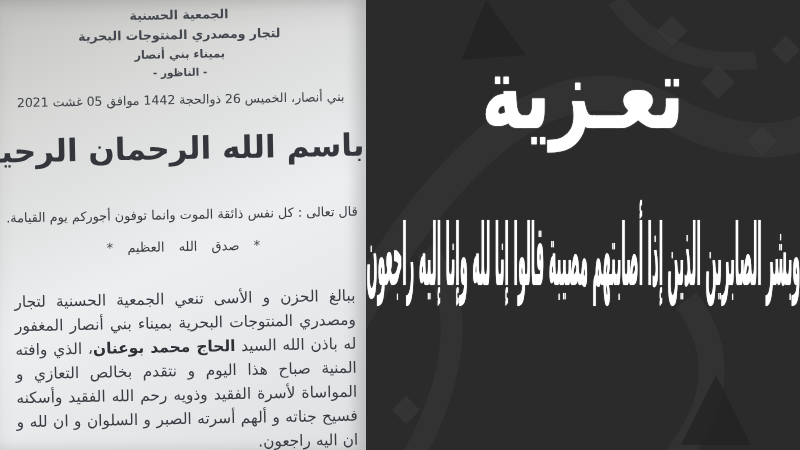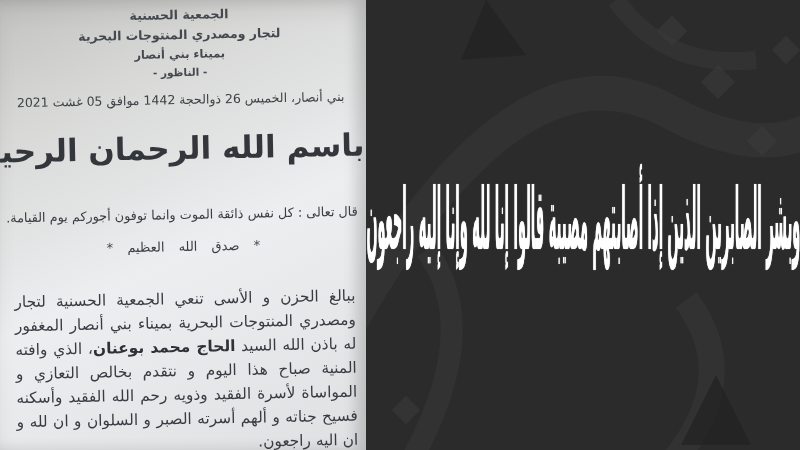--- a/index.html
+++ b/index.html
@@ -61,21 +61,21 @@
     position:absolute;top:18px;left:0;right:0;height:150px;
     display:flex;align-items:center;justify-content:center;
   }
   .condolence-title span{
     font-size:74px;font-weight:bold;color:#ffffff;white-space:nowrap;
     transform:scale(0.95,1.35);direction:rtl;
     text-shadow:0 0 1px #fff;
   }
   .calligraphy-band{
     position:absolute;top:196px;left:0;right:0;height:118px;
-    display:flex;align-items:flex-start;justify-content:center;
+    display:flex;align-items:center;justify-content:center;
     overflow:visible;
   }
   .calligraphy-band .fit-scale{
     display:inline-block;white-space:nowrap;direction:rtl;
     font-size:40px;font-weight:bold;color:#ffffff;
     text-shadow:0 0 1px #fff;
   }
 </style>
 </head>
 <body>
@@ -120,19 +120,22 @@
         <rect x="385" y="130" width="22" height="22" transform="rotate(45 396 141)"></rect>
         <rect x="410" y="40" width="20" height="20" transform="rotate(45 420 50)"></rect>
         <rect x="30" y="400" width="20" height="20" transform="rotate(45 40 410)"></rect>
       </g>
       <g fill="#242424" opacity="0.8">
         <path d="M350 375 L385 445 L315 445 Z"></path>
         <path d="M120 0 L160 55 L95 60 Z"></path>
       </g>
     </svg>
 
+    <div class="condolence-title">
+      <span>تعـزية</span>
+    </div>
 
     <div class="calligraphy-band">
       <span class="fit-scale" style="transform: scale(0.323639, 2.15);">وبشر الصابرين الذين إذا أصابتهم مصيبة قالوا إنا لله وإنا إليه راجعون</span>
     </div>
 
   </div>
 </div>
 
 </body></html>

